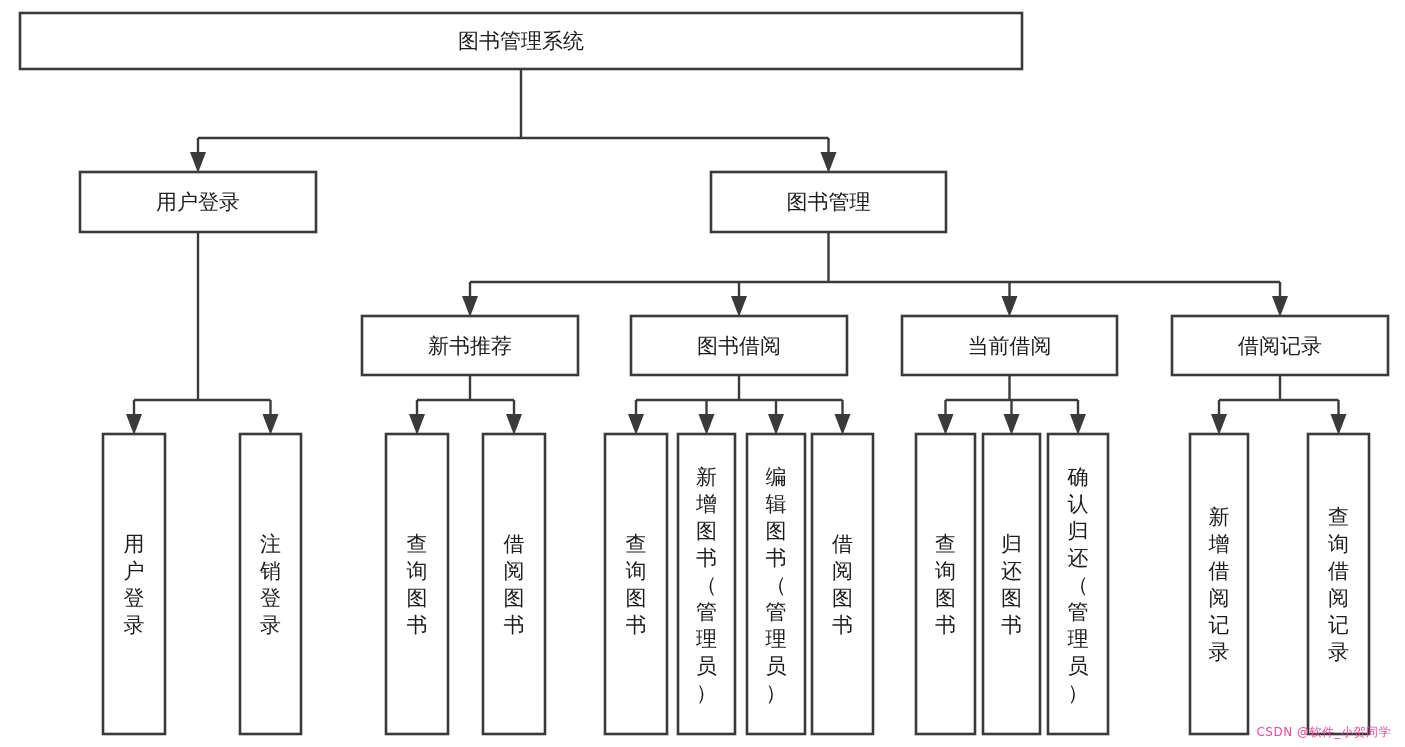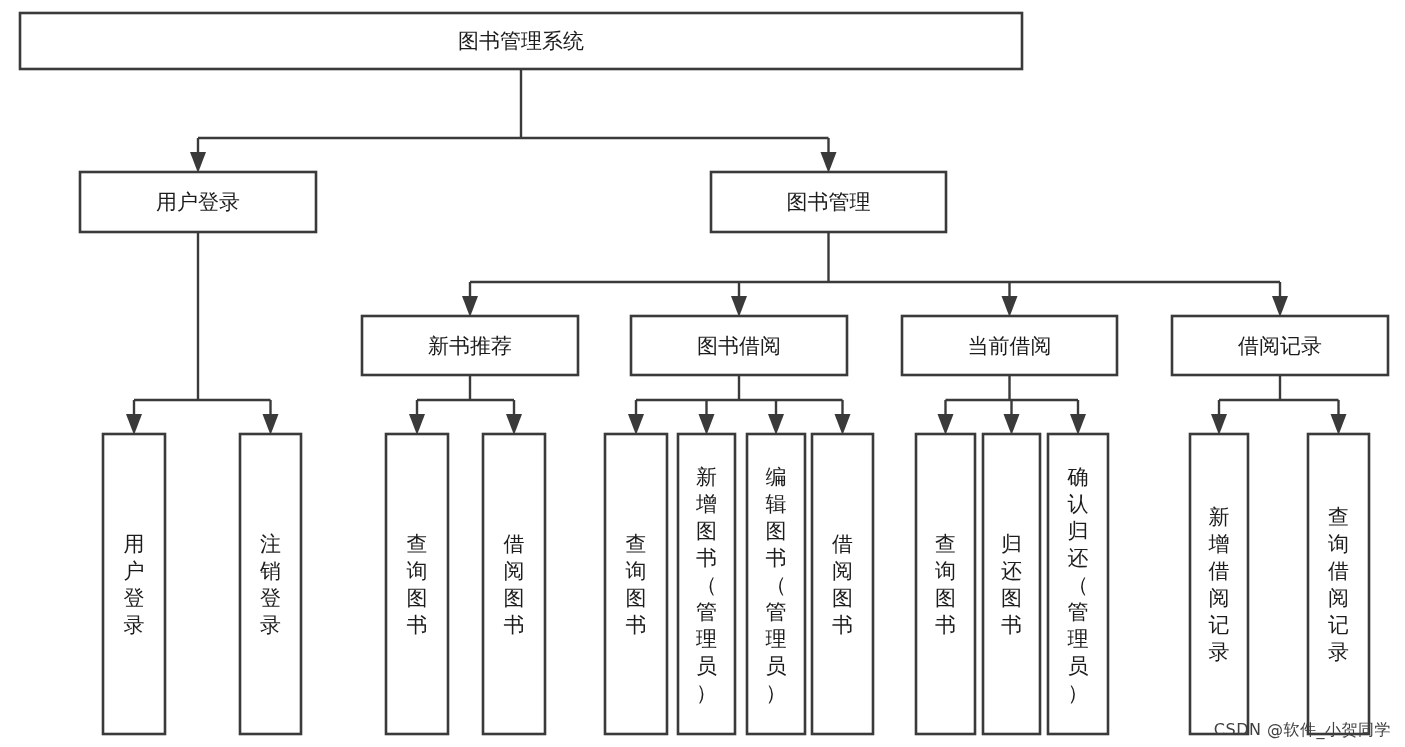--- a/index.html
+++ b/index.html
@@ -53,22 +53,22 @@
     font-family: "DejaVu Sans", "Liberation Sans", sans-serif;
     font-size: 21px;
     fill: #1c1c1c;
     text-anchor: middle;
   }
   .watermark {
     position: absolute;
     right: 14px;
     bottom: 6px;
     font-family: "DejaVu Sans", "Liberation Sans", sans-serif;
-    font-size: 16px;
-    color: #404040;
+    font-size: 12px;
+    color: #ec4899;
     white-space: nowrap;
     letter-spacing: 0.5px;
   }
 </style>
 </head>
 <body>
 
 <div id="diagram-root">
   <svg class="diagram-canvas" viewBox="0 0 1405 747">
     <g id="connector-layer">

